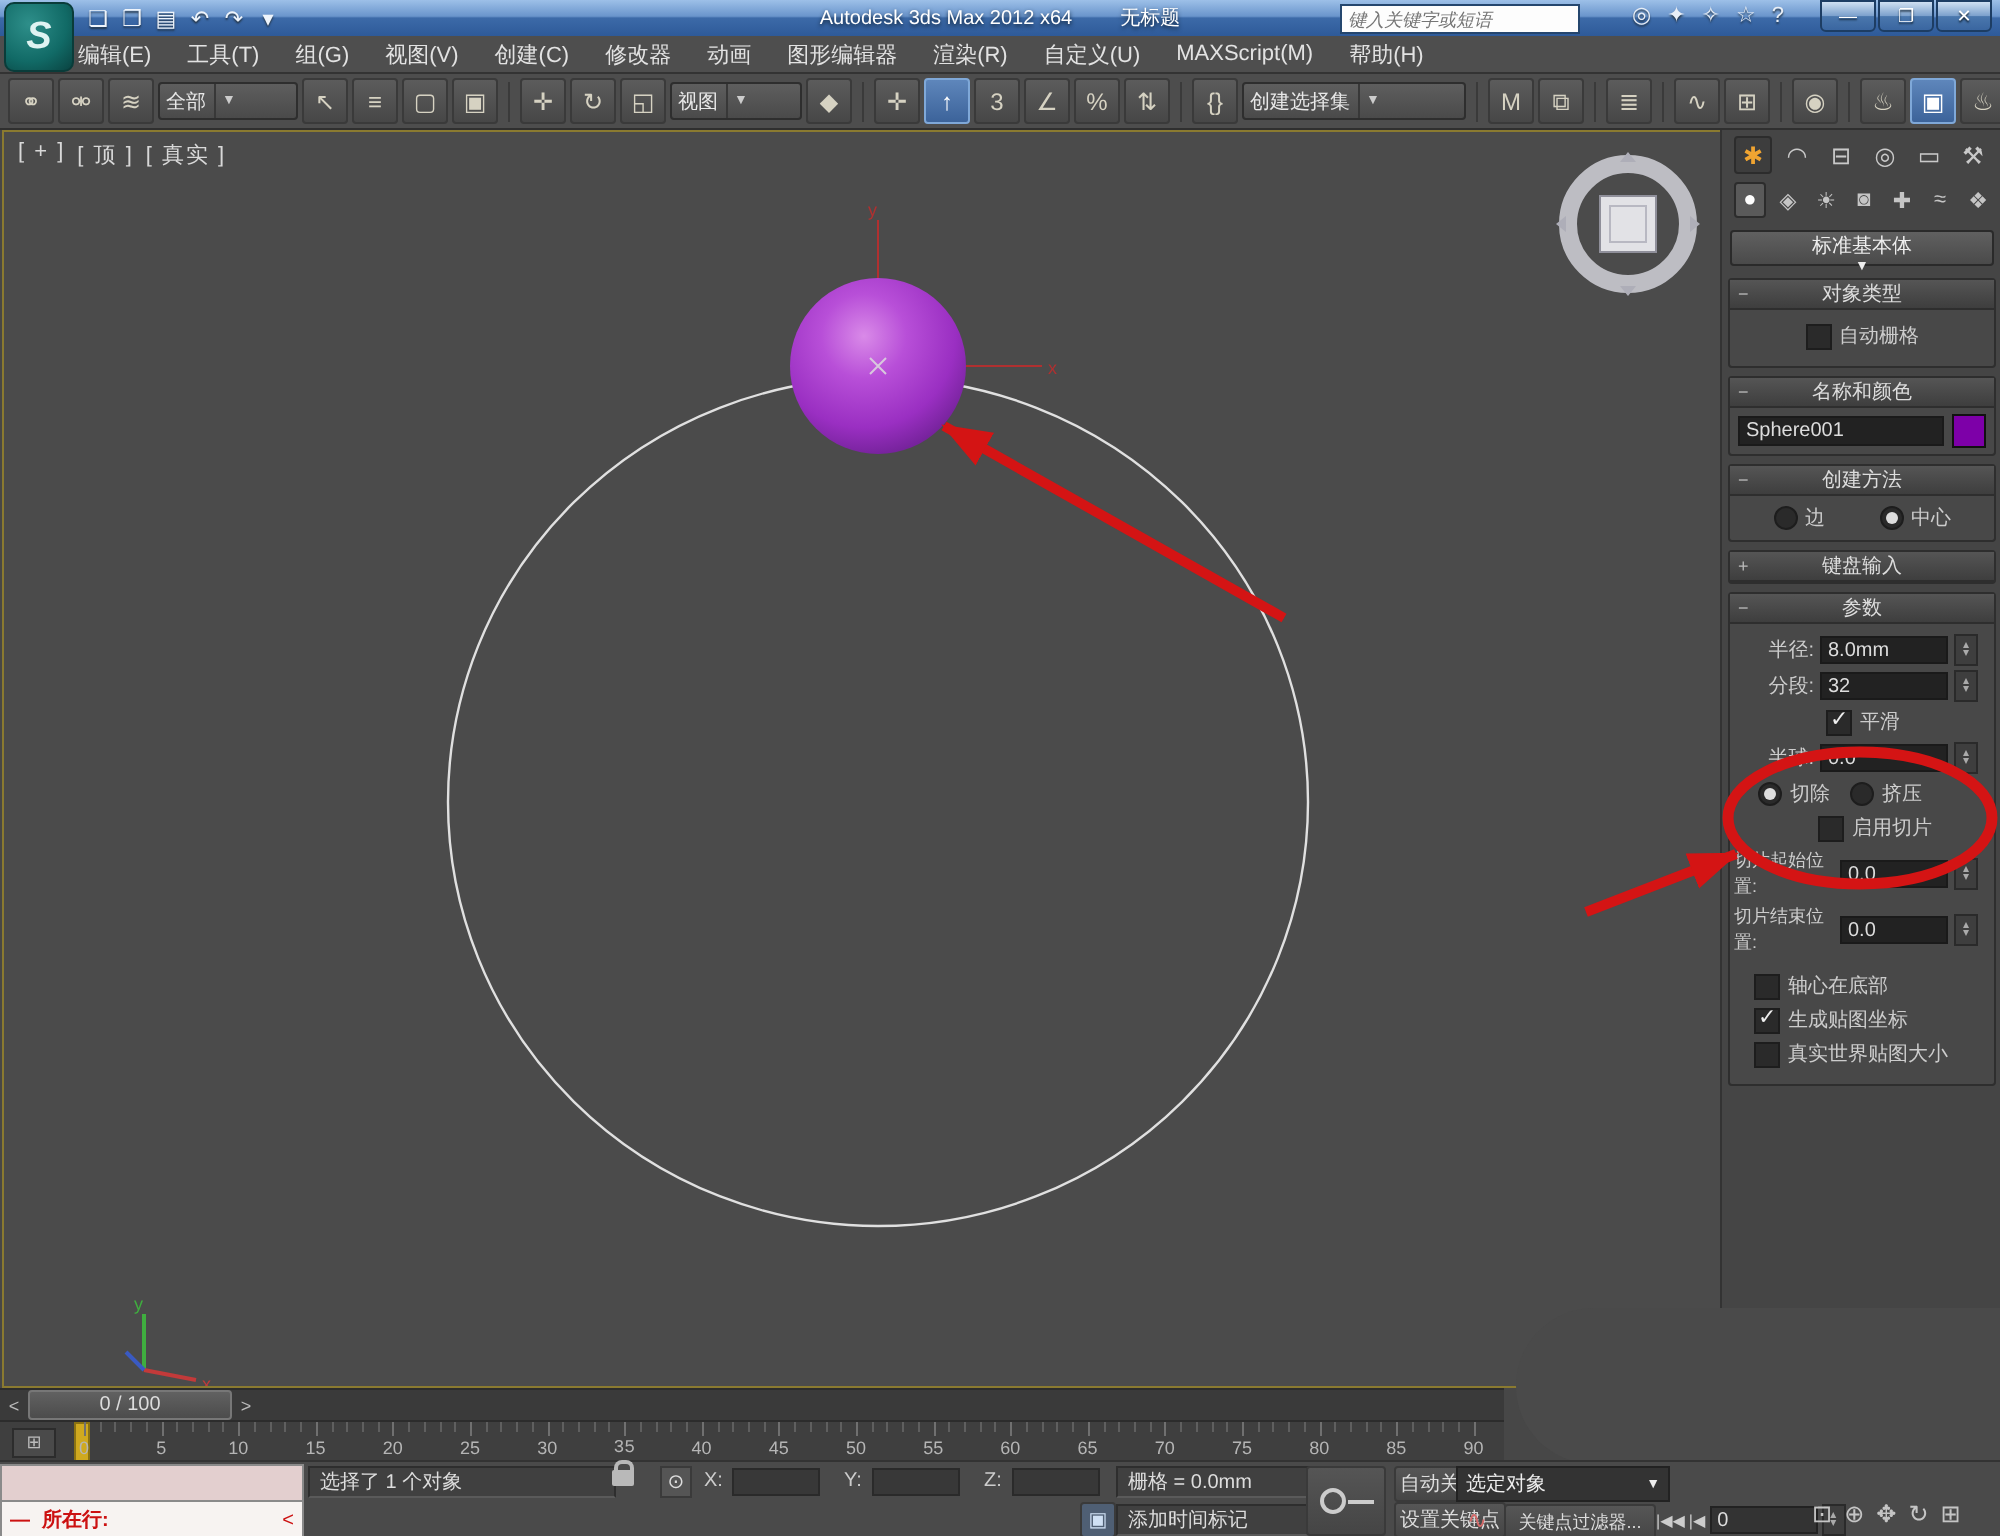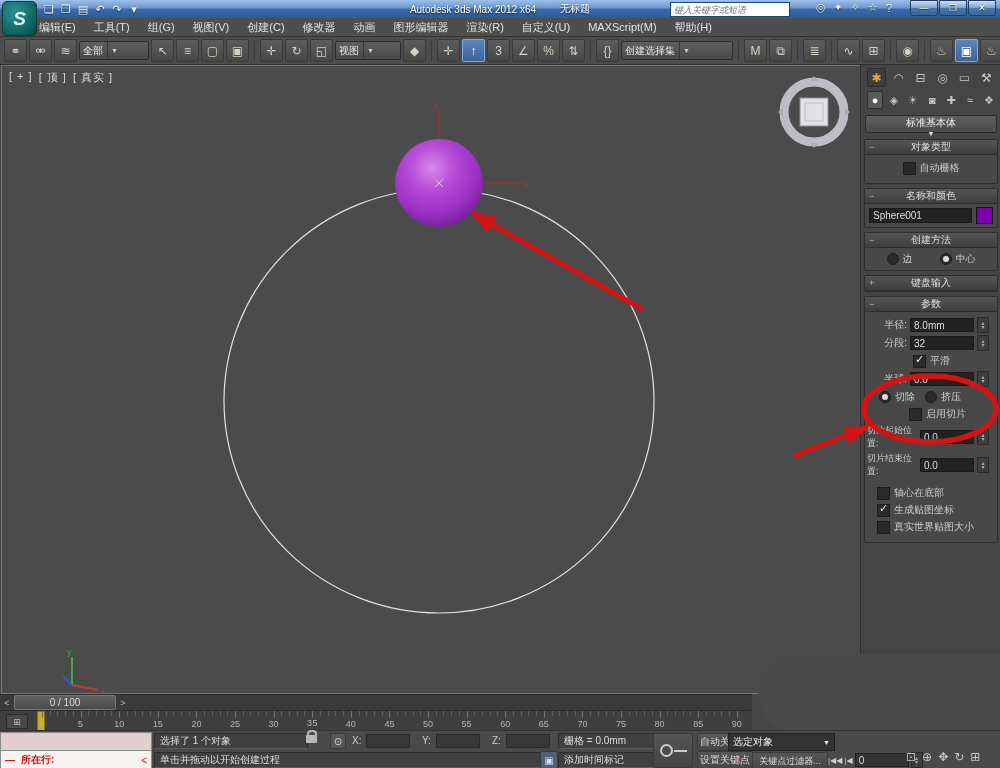--- a/index.html
+++ b/index.html
@@ -556,21 +556,20 @@
   <div id="blob"></div>
 
   <div id="statusbar">
     <div id="listener1"></div>
     <div id="listener2">
       <span class="dash">—</span>
       <span>所在行:</span>
       <span class="larrow">&lt;</span>
     </div>
     <div id="selfield" class="sunken">选择了 1 个对象</div>
-    <div id="promptfield" class="sunken">单击并拖动以开始创建过程</div>
     <div id="lockicon"></div>
     <div id="axistoggle">⊙</div>
     <span class="coordlabel" style="left:352px;">X:</span>
     <div class="coordfield" style="left:366px;"></div>
     <span class="coordlabel" style="left:422px;">Y:</span>
     <div class="coordfield" style="left:436px;"></div>
     <span class="coordlabel" style="left:492px;">Z:</span>
     <div class="coordfield" style="left:506px;"></div>
     <div id="gridfield" class="sunken">栅格 = 0.0mm</div>
     <div id="timetag" class="sunken">添加时间标记</div>

